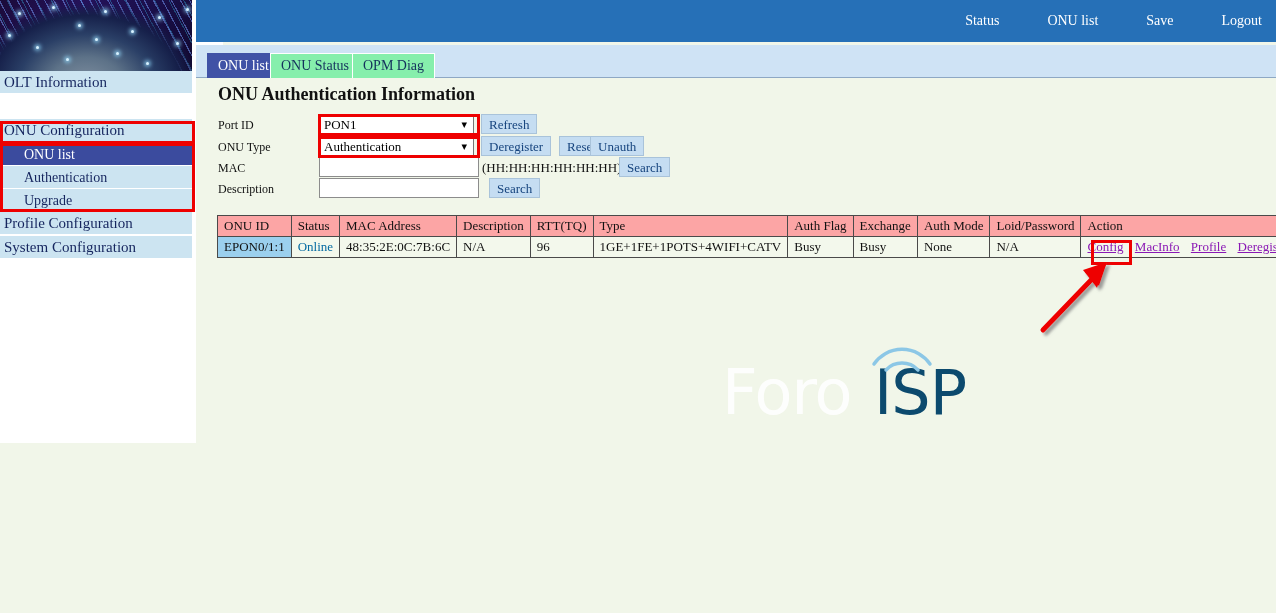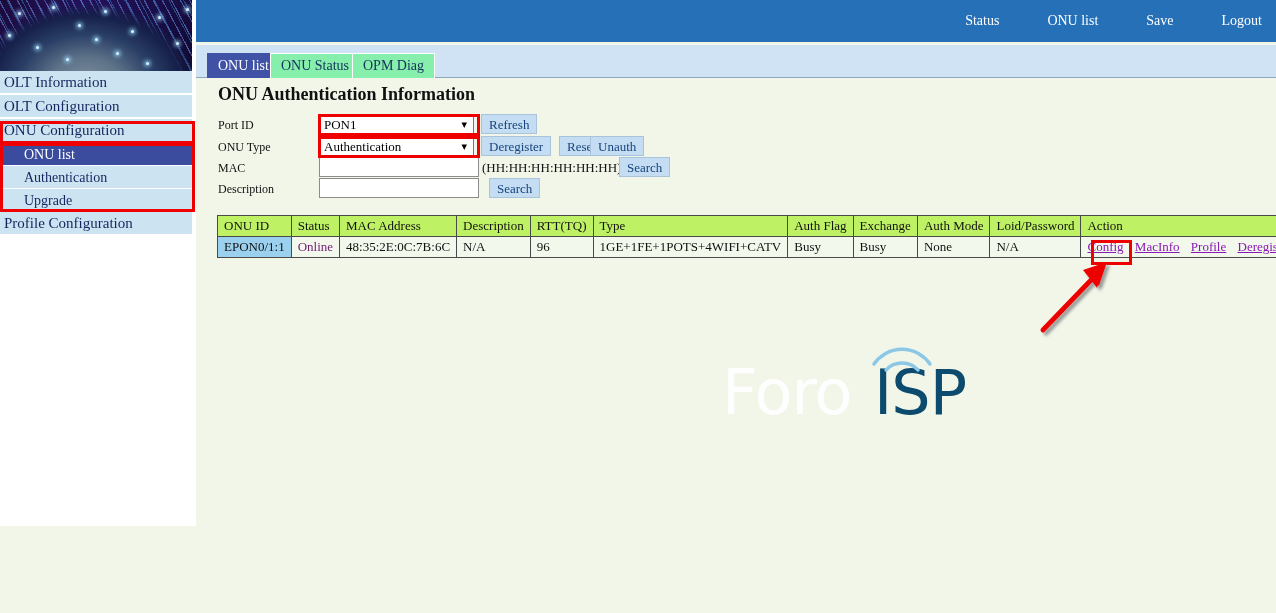--- a/index.html
+++ b/index.html
@@ -6,22 +6,23 @@
     margin: 0; padding: 0;
     width: 1276px; height: 613px;
     overflow: hidden;
     background: #f1f6e9;
     font-family: "Liberation Serif", "DejaVu Serif", serif;
   }
   #root { position: relative; width: 1276px; height: 613px; }
 
   
   #sidebar {
-    position: absolute; left: 0; top: 0; width: 196px; height: 526px;
+    position: absolute; left: 0; top: 0; width: 196px; height: 443px;
     background: #ffffff;
+    padding-left: 27px;
   }
   #banner {
     position: absolute; left: 0; top: 0; width: 192px; height: 71px;
     background:
       radial-gradient(ellipse 130px 95px at 45% 118%, #7f8fa0 0%, #5d7288 28%, #2a3f66 52%, #16204a 72%, rgba(16,20,50,0) 85%),
       repeating-linear-gradient(62deg, rgba(120,160,255,0.50) 0px, rgba(120,160,255,0.50) 1.2px, rgba(0,0,0,0) 1.2px, rgba(0,0,0,0) 8px),
       repeating-linear-gradient(62deg, rgba(60,210,255,0.30) 0px, rgba(60,210,255,0.30) 1px, rgba(0,0,0,0) 1px, rgba(0,0,0,0) 13px),
       linear-gradient(128deg, #1b0b3a 0%, #24125a 35%, #1a0f49 65%, #10082e 100%);
     overflow: hidden;
   }
@@ -102,24 +103,24 @@
   
   #onu-table {
     position: absolute; left: 21px; top: 137px;
     border-collapse: collapse; border: 1px solid #4a4a4a;
     font-size: 13px; color: #111111;
   }
   #onu-table th, #onu-table td {
     border: 1px solid #4a4a4a; padding: 2px 6px; text-align: left;
     font-weight: normal; height: 21px; box-sizing: border-box; white-space: nowrap;
   }
-  #onu-table thead th { background: #bef264; }
+  #onu-table thead th { background: #fca5a5; }
   #onu-table tbody td { background: #f3f8ec; }
   #onu-table tbody td.idcell { background: #9bd0ee; }
-  .status-online { color: #701a75; }
+  .status-online { color: #0369a1; }
   .act { color: #8a18b4; text-decoration: underline; margin-right: 8px; }
   .act:last-child { margin-right: 0; }
 
   
   #watermark {
     position: absolute; left: 526px; top: 272px; width: 290px; height: 80px;
     font-family: "DejaVu Sans", sans-serif; font-weight: normal; user-select: none;
   }
   #wm-foro {
     position: absolute; left: 0; top: 6px; font-size: 62px; color: #ffffff;
@@ -154,37 +155,37 @@
       <div class="spark" style="left:116px;top:52px"></div>
       <div class="spark" style="left:146px;top:62px"></div>
       <div class="spark" style="left:8px;top:34px"></div>
       <div class="spark" style="left:186px;top:8px"></div>
       <div class="spark" style="left:95px;top:38px"></div>
     </div>
 
     <div class="nav-item" style="top:71px">
       <span>OLT Information</span>
     </div>
-    <div class="nav-item" style="top:95px">
-      <span>OLT Configuration</span>
-    </div>
     <div class="nav-item" style="top:119px">
       <span>ONU Configuration</span>
     </div>
     <div class="nav-item nav-sub active" style="top:143px">
       <span>ONU list</span>
     </div>
     <div class="nav-item nav-sub" style="top:166px">
       <span>Authentication</span>
     </div>
     <div class="nav-item nav-sub" style="top:189px">
       <span>Upgrade</span>
     </div>
     <div class="nav-item" style="top:212px">
       <span>Profile Configuration</span>
+    </div>
+    <div class="nav-item" style="top:236px">
+      <span>System Configuration</span>
     </div>
 
     <div class="redbox" style="left:0px;top:121px;width:195px;height:23px"></div>
     <div class="redbox" style="left:0px;top:143px;width:195px;height:69px"></div>
   </div>
 
   <div id="topbar">
     <div id="topnav">
       <a href="#">Status</a>
       <a href="#">ONU list</a>

